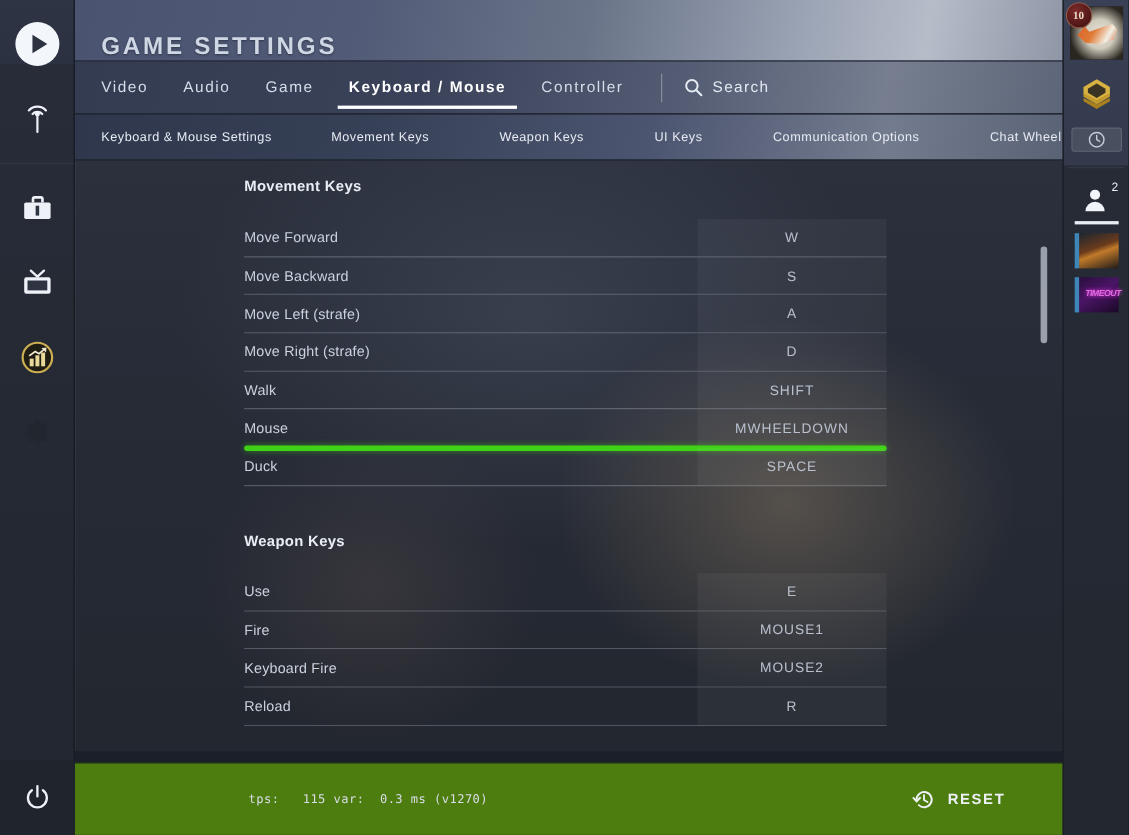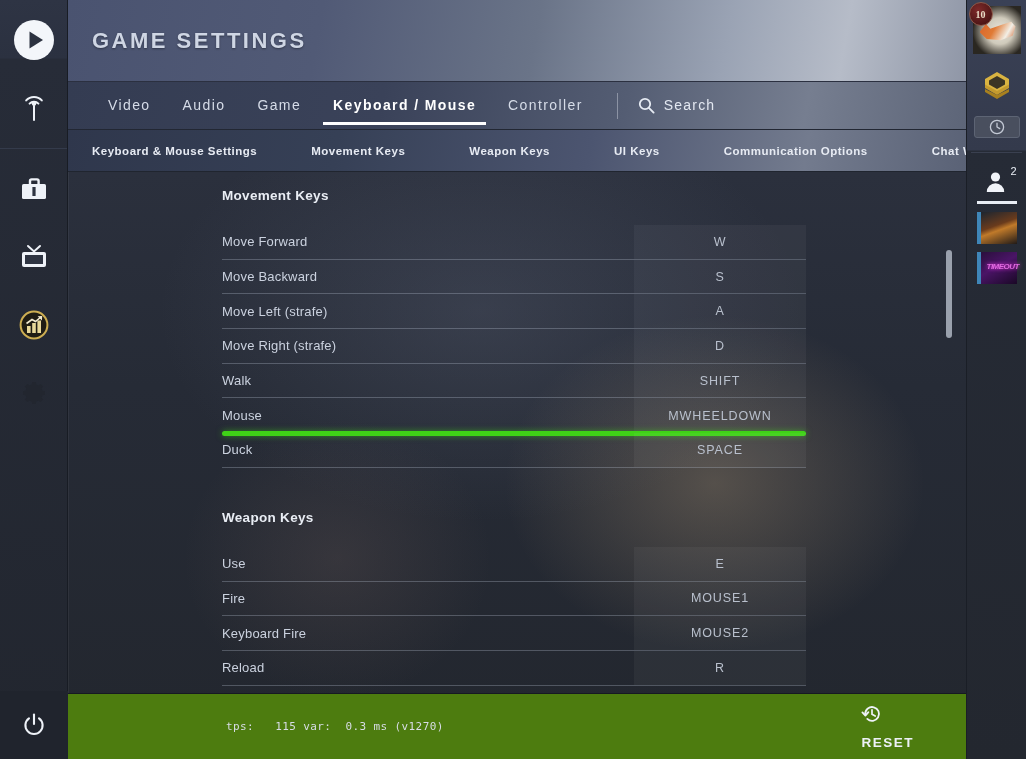--- a/index.html
+++ b/index.html
@@ -91,57 +91,57 @@
   .rr-thumb.t1 { background:linear-gradient(160deg,#1c2530 0%,#6a3b1c 42%,#c07a2a 55%,#201a18 100%); }
   .rr-thumb.t2 { background:linear-gradient(150deg,#2a0f3c 0%,#4a1566 45%,#1a0826 100%); }
   .rr-thumb .tg { position:absolute; left:6px; top:10px; font-size:8px; font-style:italic;
     font-weight:bold; color:#e06be0; text-shadow:0 0 4px #ff3df0; letter-spacing:-0.5px; }
   .rr-thumb.t1 .tg { color:#efe3c6; text-shadow:0 0 3px #000; font-style:normal; }
 
   
   .main { position:absolute; left:68px; top:0; right:60px; height:759px; }
 
   .header {
-    height:82px;
+    height:56px;
     background:linear-gradient(100deg,#4a5370 0%,#515a76 28%,#6a7488 52%,#9aa3b4 73%,#b6bcc8 86%,#8f96a6 100%);
     border-bottom:1px solid #2b3040;
-    display:flex; align-items:center;
+    display:flex; align-items:flex-end;
   }
   .header-title {
     margin-left:24px; font-size:22px; letter-spacing:2.5px; font-weight:bold;
     color:#cfd6e4; text-shadow:0 1px 2px rgba(20,24,34,.5);
   }
 
   .tabs {
     height:48px; display:flex; align-items:flex-end; position:relative;
     background:linear-gradient(100deg,#343c52 0%,#3a4259 35%,#545d73 62%,#767e90 82%,#5d6578 100%);
     border-bottom:1px solid #222733;
   }
-  .tabs-inner { display:flex; align-items:center; height:48px; padding-left:24px; gap:0; }
+  .tabs-inner { display:flex; align-items:center; height:48px; padding-left:8px; gap:0; }
   .tab {
     position:relative; height:48px; display:flex; align-items:center;
     padding:0 16px; font-size:14px; letter-spacing:1.4px; color:#d6dce8; cursor:pointer;
   }
   .tab.active { color:#ffffff; font-weight:bold; }
   .tab.active::after {
     content:""; position:absolute; left:6px; right:6px; bottom:4px; height:3px; background:#ffffff;
   }
   .tab-div { width:1px; height:26px; background:#8c93a4; margin:0 12px 0 18px; align-self:center; }
   .tab-search { display:flex; align-items:center; gap:9px; height:48px; padding:0 8px; cursor:pointer; }
   .tab-search .lbl { font-size:14px; letter-spacing:1.2px; color:#e3e8f1; }
 
   .subtabs {
     height:42px; display:flex; align-items:center; padding-left:24px;
     background:linear-gradient(100deg,#2f374c 0%,#364056 30%,#4c real 0%,#4c5570 58%,#6e7policy 0%);
     background:linear-gradient(100deg,#2f374c 0%,#364056 30%,#4c5570 58%,#737b8e 82%,#5a6276 100%);
     border-bottom:1px solid #20252f;
     gap:0;
   }
   .subtab {
-    font-size:11.5px; font-weight:bold; letter-spacing:.5px; color:#e7ebf3;
+    font-size:11.5px; font-weight:normal; letter-spacing:.5px; color:#e7ebf3;
     padding:0 32px; cursor:pointer; white-space:nowrap;
   }
   .subtab:first-child { padding-left:0; padding-right:22px; }
 
   
   .content {
     position:relative; height:calc(759px - 66px - 48px - 42px - 66px);
     background:
       radial-gradient(460px 300px at 46% 26%, rgba(118,126,150,.22) 0%, rgba(40,44,56,0) 70%),
       radial-gradient(300px 240px at 72% 58%, rgba(196,168,128,.30) 0%, rgba(40,44,56,0) 70%),
@@ -182,21 +182,21 @@
   .footer {
     position:absolute; left:0; right:0; bottom:0; height:66px;
     background:#4d7c0f; border-top:1px solid #161a21;
     display:flex; align-items:center;
   }
   .stats {
     margin-left:158px; font-family:"DejaVu Sans Mono","Liberation Mono",monospace;
     font-size:11px; color:#d8dde6; letter-spacing:.4px; white-space:pre;
   }
   .reset {
-    position:absolute; right:52px; display:flex; gap:10px; cursor:pointer;flex-direction:column;
+    position:absolute; right:52px; display:flex; align-items:center; gap:10px; cursor:pointer;
   }
   .reset .lbl { font-size:13.5px; font-weight:bold; letter-spacing:1.5px; color:#edf1f7; }
 
   
   .scroll-track {
     position:absolute; right:14px; top:0; width:6px; height:100%;
   }
   .scroll-thumb {
     position:absolute; right:0; top:78px; width:6px; height:88px;
     background:#9aa1ad; border-radius:3px; cursor:pointer;

